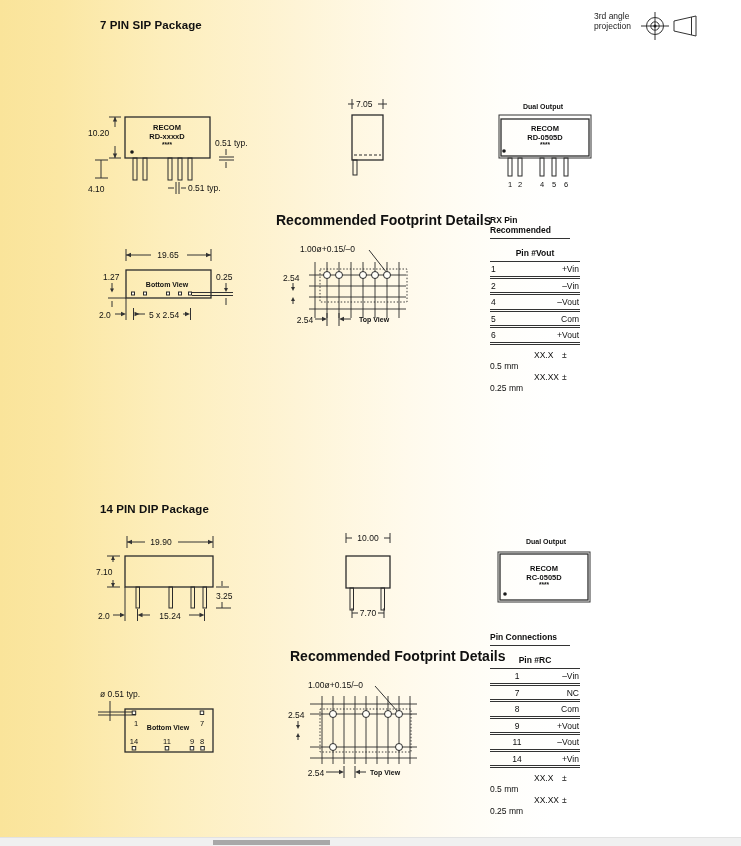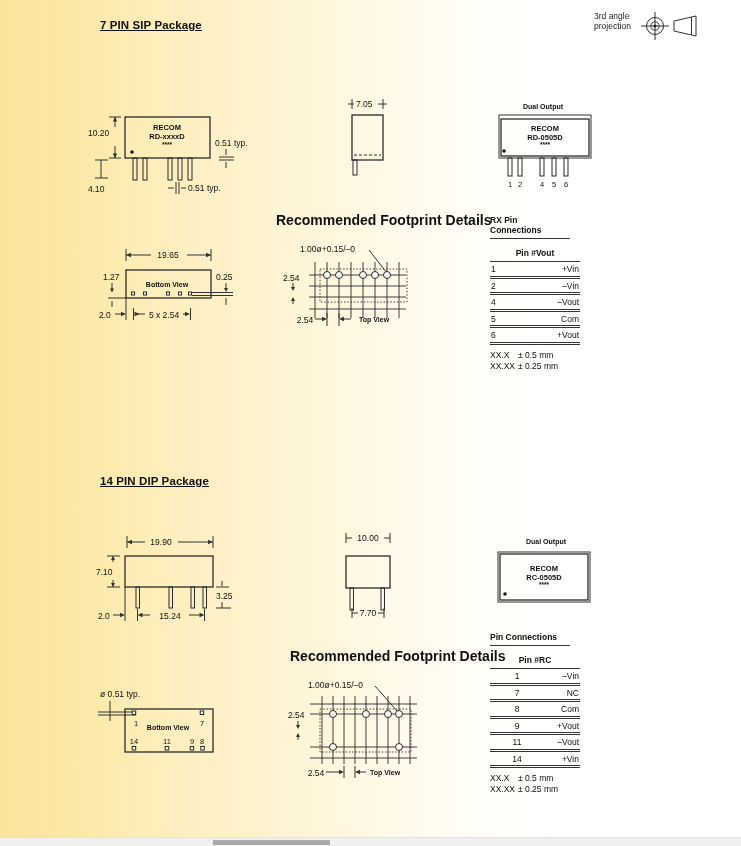--- a/index.html
+++ b/index.html
@@ -2,21 +2,21 @@
 <html><head>
 <meta charset="utf-8">
 <style>
   html,body{margin:0;padding:0;}
   .page{
     position:relative;width:741px;height:846px;overflow:hidden;
     font-family:"Liberation Sans",sans-serif;color:#111;
     background:linear-gradient(90deg,#fae49a 0%,#fbe7a3 8%,#fdeebc 22%,#fef4d6 40%,#fffaec 55%,#fffefa 68%,#ffffff 75%);
   }
   .abs{position:absolute;}
-  .sec-title{position:absolute;left:100px;font-size:11.5px;font-weight:bold;color:#101010;letter-spacing:0.1px;text-decoration:underline;}
+  .sec-title{position:absolute;left:100px;font-size:11.5px;font-weight:bold;color:#101010;letter-spacing:0.1px;}
   .fp-title{position:absolute;font-size:14px;font-weight:bold;color:#101010;}
   .proj{position:absolute;left:594px;top:9px;display:flex;align-items:flex-start;}
   .proj-text{font-size:8.5px;line-height:9.5px;color:#222;margin-right:4px;margin-top:3px;}
   svg text{font-family:"Liberation Sans",sans-serif;fill:#111;}
   .t-dim{font-size:8.5px;}
   .t-brand{font-size:7.5px;font-weight:bold;}
   .t-stars{font-size:6.5px;font-weight:bold;}
   .t-view{font-size:7px;font-weight:bold;}
   .t-num{font-size:7.5px;}
   .ln{stroke:#333;stroke-width:1;fill:none;}
@@ -28,21 +28,21 @@
   .pad{fill:#fffdf2;stroke:#2b2b2b;stroke-width:1;}
   .dotted{stroke:#2b2b2b;stroke-width:0.9;fill:none;stroke-dasharray:1.5 1.8;}
   .dashed{stroke:#2b2b2b;stroke-width:1;fill:none;stroke-dasharray:3 2;}
   .arr{fill:#333;stroke:none;}
   .ptable{position:absolute;width:90px;font-size:8.5px;color:#0e0e0e;}
   .ptable .ttl{font-weight:bold;border-bottom:1.5px solid #333;padding-bottom:3px;margin-bottom:8px;width:80px;}
   .ptable .hdr{display:flex;justify-content:center;font-weight:bold;border-bottom:1px solid #333;padding:1px 1px 3px 1px;}
   .ptable .row{display:flex;justify-content:space-between;padding:2px 1px 1.5px 1px;border-bottom:3px double #333;}
   .ptable.centered .row .c-pin{width:52px;text-align:center;}
   .ptable .tol{margin-top:5px;line-height:11px;}
-  .ptable .tol .k{display:inline-block;width:28px;}
+  .ptable .tol .k{display:inline-block;width:28px;margin-left:44px;}
   .hscroll{position:absolute;left:0;right:0;bottom:0;height:8px;background:#f0f0f0;border-top:1px solid #e2e2e2;}
   .hthumb{position:absolute;left:213px;top:2px;width:117px;height:5px;background:#a8a8a8;}
 </style>
 </head>
 <body>
 
 <div class="page">
 
   <div class="proj">
     <div class="proj-text">
@@ -230,21 +230,21 @@
       <path class="arr" d="M52,81 l-5,-2.2 v4.4 Z"></path>
       <line class="ln" x1="52" y1="75" x2="52" y2="88"></line>
       <line class="ln" x1="64" y1="75" x2="64" y2="88"></line>
       <path class="arr" d="M64,81 l5,-2.2 v4.4 Z"></path>
       <line class="ln" x1="67" y1="81" x2="76" y2="81"></line>
       <text class="t-view" x="84" y="84">Top View</text>
     </g>
   </svg>
 
   <div class="ptable" style="left:490px;top:215px">
-    <div class="ttl">RX Pin Connections</div>
+    <div class="ttl">RX Pin Recommended</div>
     <div class="hdr">
       <span>Pin #</span>
       <span>Vout</span>
     </div>
     <div class="row">
         <span class="c-pin">1</span>
         <span>+Vin</span>
       </div>
     <div class="row">
         <span class="c-pin">2</span>
@@ -261,21 +261,21 @@
     <div class="row">
         <span class="c-pin">6</span>
         <span>+Vout</span>
       </div>
     <div class="tol">
       <div><span class="k">XX.X</span><span>± 0.5 mm</span></div>
       <div><span class="k">XX.XX</span><span>± 0.25 mm</span></div>
     </div>
   </div>
 
-  <div class="sec-title" style="top:475px">14 PIN DIP Package</div>
+  <div class="sec-title" style="top:503px">14 PIN DIP Package</div>
 
   <svg class="abs" style="left:90px;top:530px" width="185" height="100" viewBox="0 0 185 100">
     <g>
       <line class="ln" x1="37" y1="6" x2="37" y2="18"></line>
       <line class="ln" x1="123" y1="6" x2="123" y2="18"></line>
       <line class="ln" x1="37" y1="12" x2="55" y2="12"></line>
       <line class="ln" x1="88" y1="12" x2="123" y2="12"></line>
       <path class="arr" d="M37,12 l5,-2.2 v4.4 Z"></path>
       <path class="arr" d="M123,12 l-5,-2.2 v4.4 Z"></path>
       <text class="t-dim" x="71" y="15" text-anchor="middle">19.90</text>

